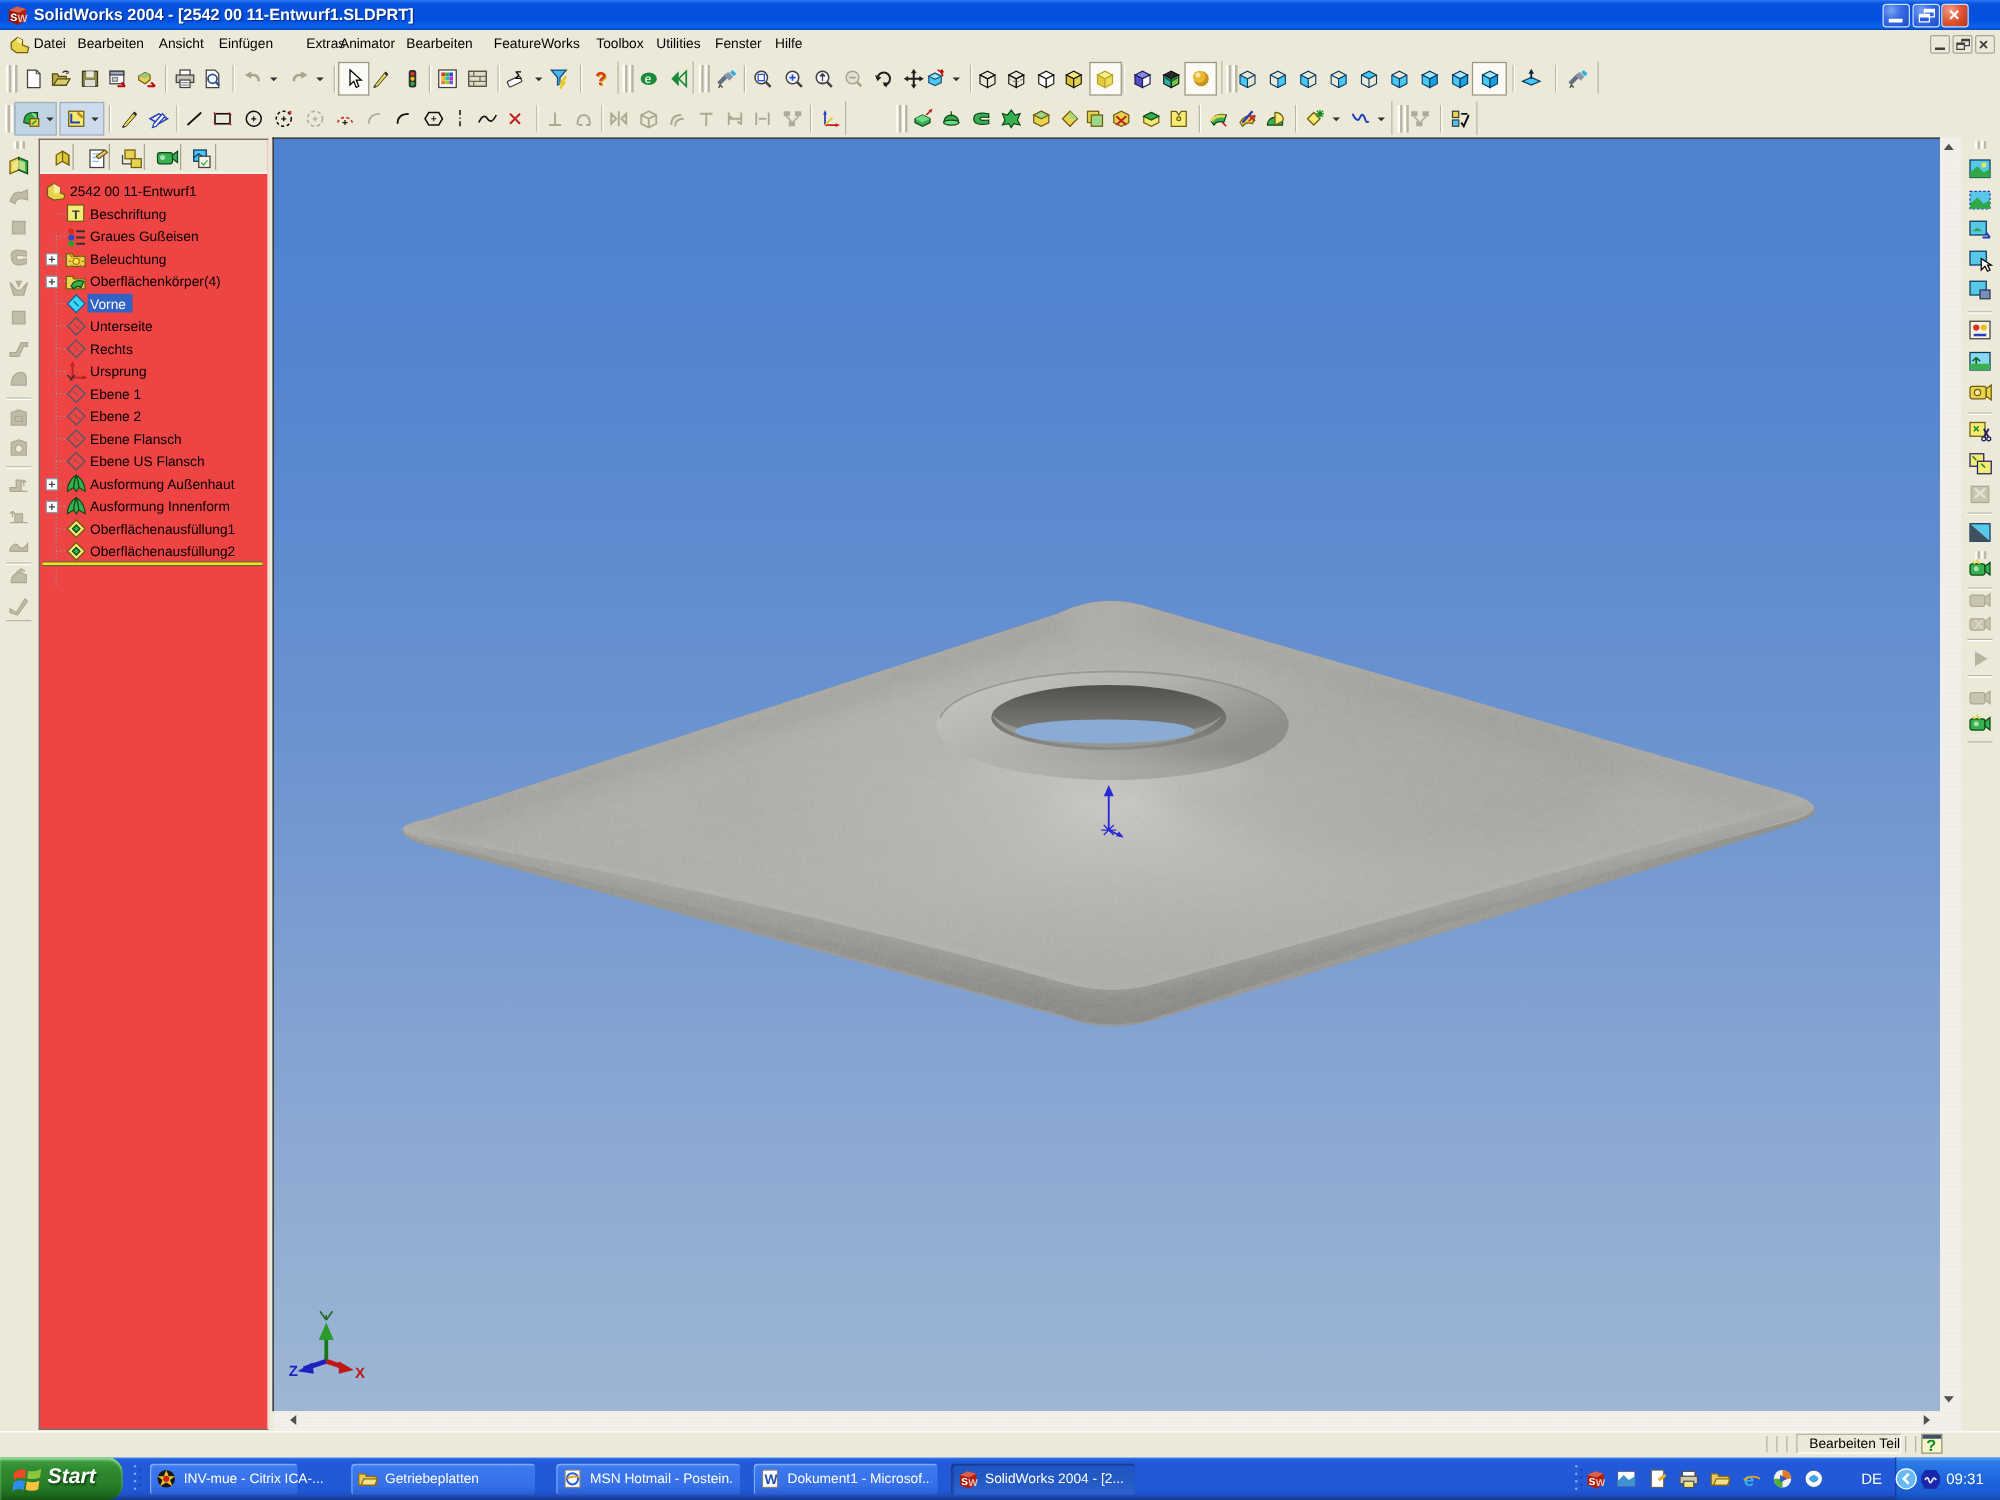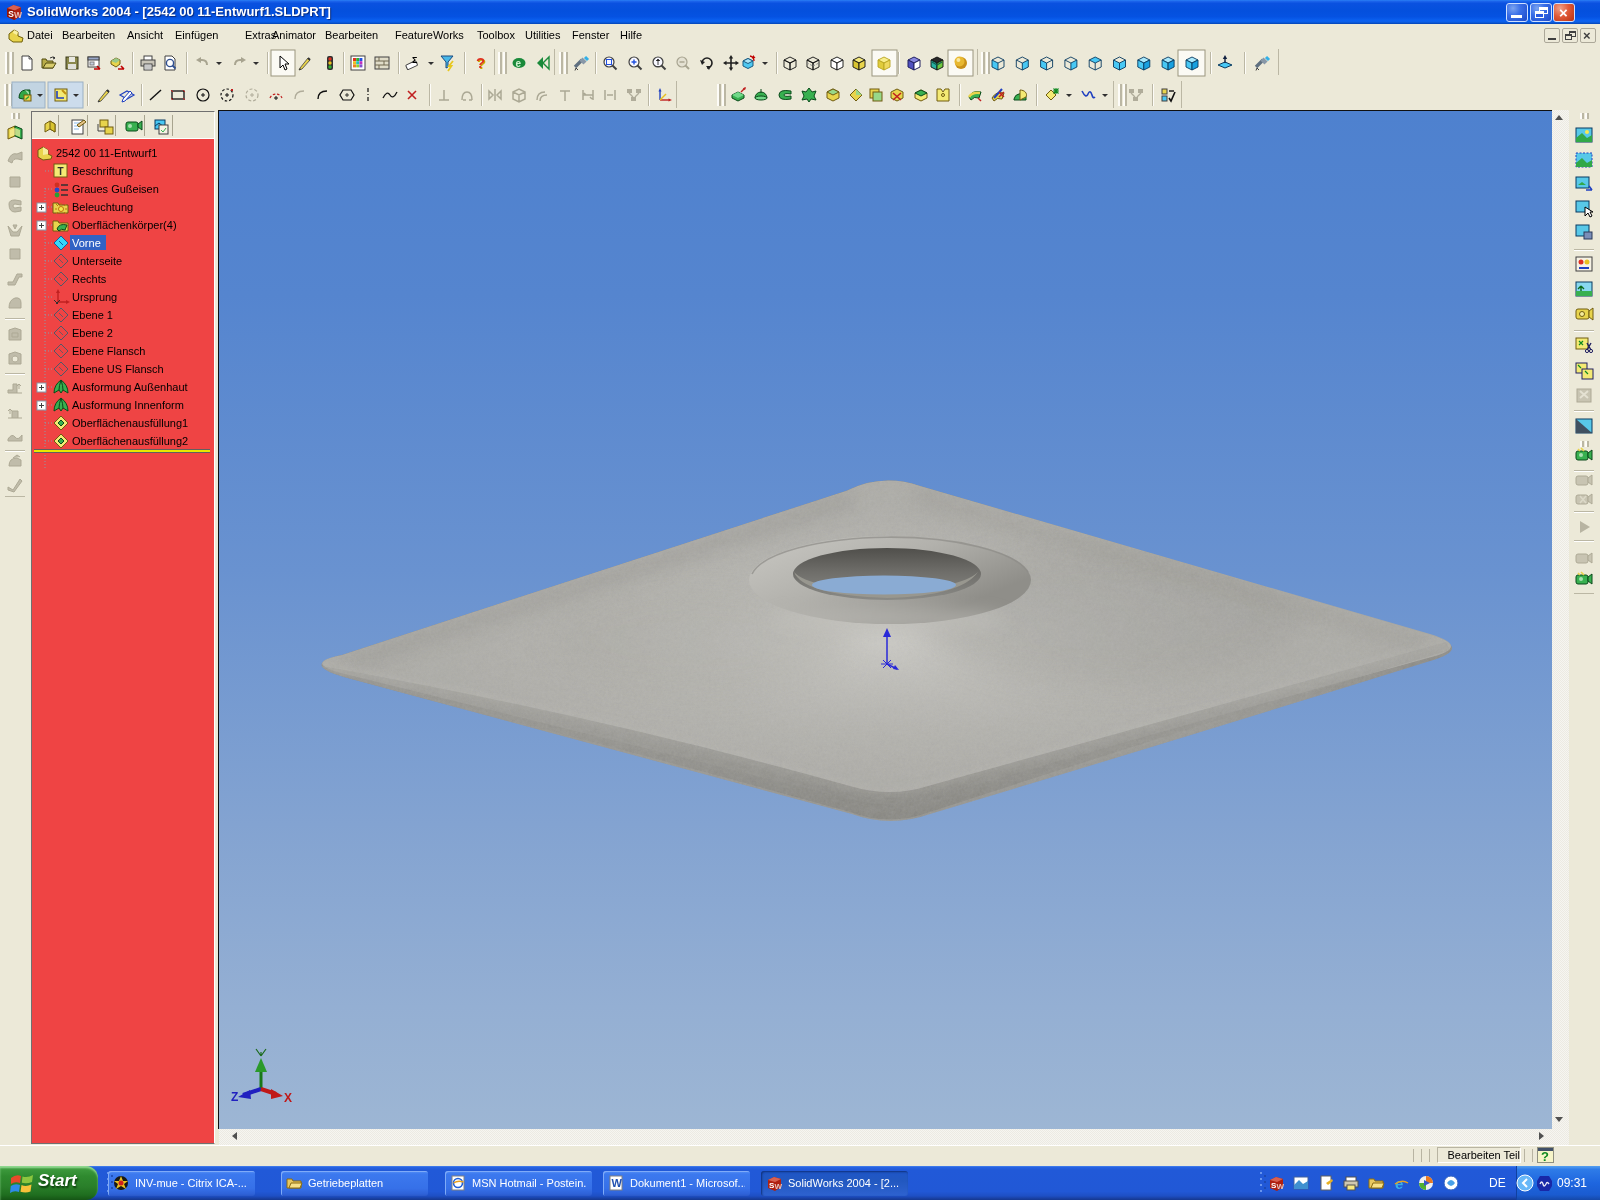--- a/index.html
+++ b/index.html
@@ -1031,21 +1031,21 @@
  background:linear-gradient(180deg,#7CBF7C 0%,#3D9A3D 8%,#2F8A2F 30%,#2A7F2A 60%,#1F6E1F 85%,#155515 100%);
  box-shadow:inset 0 2px 2px #90d890;padding-left:40px;">
  <svg class="abs" style="left:9px;top:6px" width="26" height="24" viewBox="0 0 26 24">
   <path d="M2,6 Q7,2 12,4 L11,11 Q6,9 2,12 Z" fill="#E84A2A"></path>
   <path d="M13.5,4.5 Q19,6 24,3 L23,10 Q18,12 12.8,10.8 Z" fill="#8CC63F"></path>
   <path d="M1.8,14 Q6,11 11,13 L10,20 Q5,18 1,21 Z" fill="#2F8CEA"></path>
   <path d="M12.5,13 Q17,15 22.5,12.5 L21.5,19.5 Q17,21.5 11.5,19.8 Z" fill="#F8C23A"></path>
  </svg>
  <div class="abs" style="left:38px;top:5px;color:#fff;font-size:17px;font-weight:bold;font-style:italic;text-shadow:1px 2px 2px #0a3a0a">Start</div>
 </div>
-      <div class="abs taskbtn" style="left:108px;width:147px;">
+      <div class="abs taskbtn" style="left:120px;width:118px;">
         <svg class="abs" style="left:5px;top:4px" width="17" height="17" viewBox="0 0 17 17">
           <circle cx="8" cy="8" r="7" fill="#181818"></circle>
           <path d="M8,1 L10,6 15,6 11,9 13,14 8,11 3,14 5,9 1,6 6,6 Z" fill="#E8C020"></path>
           <circle cx="8" cy="8" r="2.5" fill="#D02020"></circle>
         </svg>
         <div class="tasktext" style="width:115px">INV-mue - Citrix ICA-...</div>
       </div>
       <div class="abs taskbtn" style="left:281px;width:147px;">
         <svg class="abs" style="left:5px;top:4px" width="17" height="17" viewBox="0 0 17 17">
           <path d="M1,13 L1,4 6,4 7,6 15,6 15,13 Z" fill="#E8C860" stroke="#8a6a10"></path>

